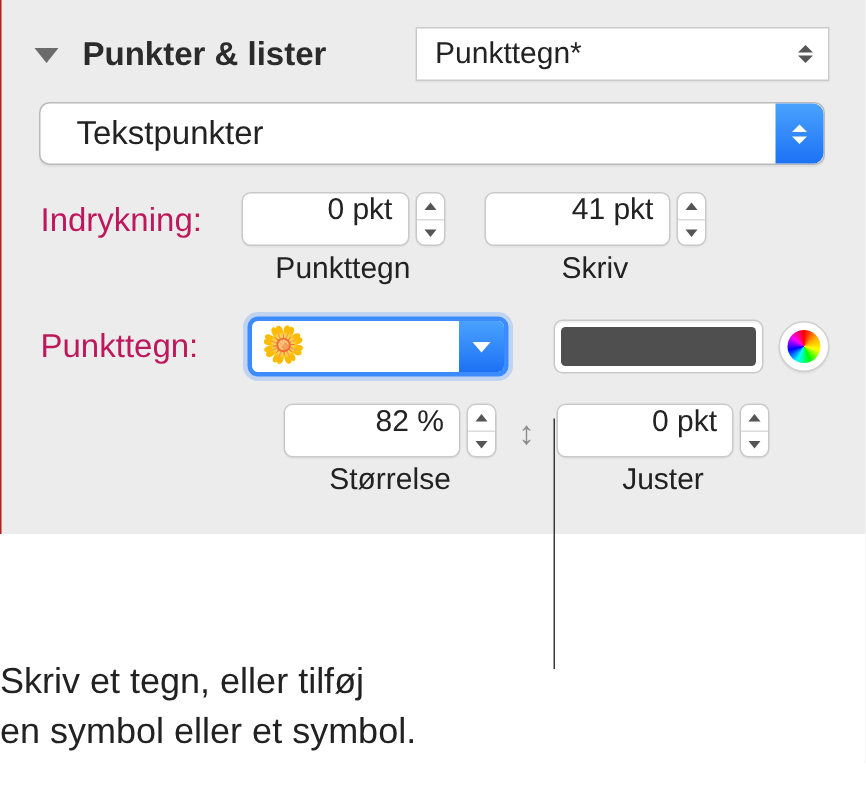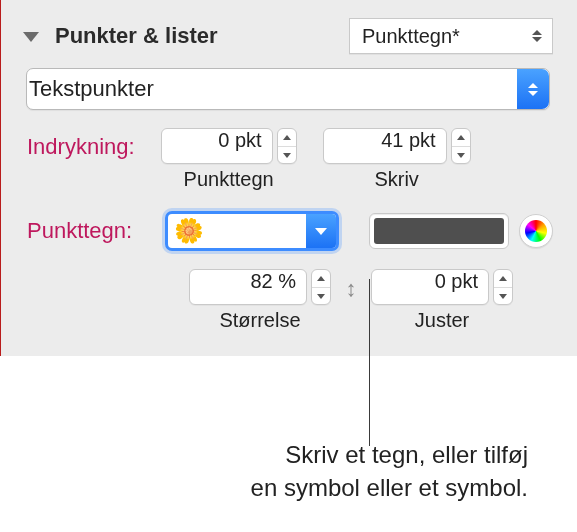--- a/index.html
+++ b/index.html
@@ -33,21 +33,21 @@
     margin-right: 8px;
     margin-top: 2px;
   }
   .hdr-title {
     font-weight: 700;
     font-size: 22px;
     color: #2b2b2b;
   }
   .hdr-pop {
     margin-left: auto;
-    width: 204px;
+    width: 276px;
     height: 36px;
     background: #fff;
     border: 1px solid #c9c9c9;
     border-radius: 0;
     display: flex;
     align-items: center;
     padding: 0 12px;
     font-size: 20px;
     color: #222;
     position: relative;
@@ -71,21 +71,21 @@
   .arr-dn { border-top: 5px solid #555; }
   
   .wide-pop {
     height: 42px;
     background: #fff;
     border: 1px solid #b9b9b9;
     border-radius: 7px;
     position: relative;
     display: flex;
     align-items: center;
-    padding-left: 2px;
+    padding-left: 24px;
     font-size: 22px;
     color: #222;
     margin: 0 3px 18px 3px;
     box-shadow: 0 1px 1px rgba(0,0,0,0.06);
   }
   .wide-pop .end-cap {
     position: absolute;
     right: 0; top: 0; bottom: 0;
     width: 32px;
     background: linear-gradient(#4aa2ff,#1c72f5);
@@ -219,25 +219,24 @@
     display:flex;align-items:center;justify-content:center;
     color:#8b8b8b;font-size:22px;
     margin-top: 2px;
   }
   
   .callout {
     position:absolute;
     bottom: 28px;
     left: 0;
     width: 506px;
-    text-align:right;
+    text-align:left;
     font-size: 24px;
     color:#222;
     line-height: 1.35;
-    margin-left: 22px;
   }
   .leader {
     position:absolute;
     left: 369px;
     top: 279px;
     width: 1px;
     height: 167px;
     background:#3a3a3a;
   }
 </style>

